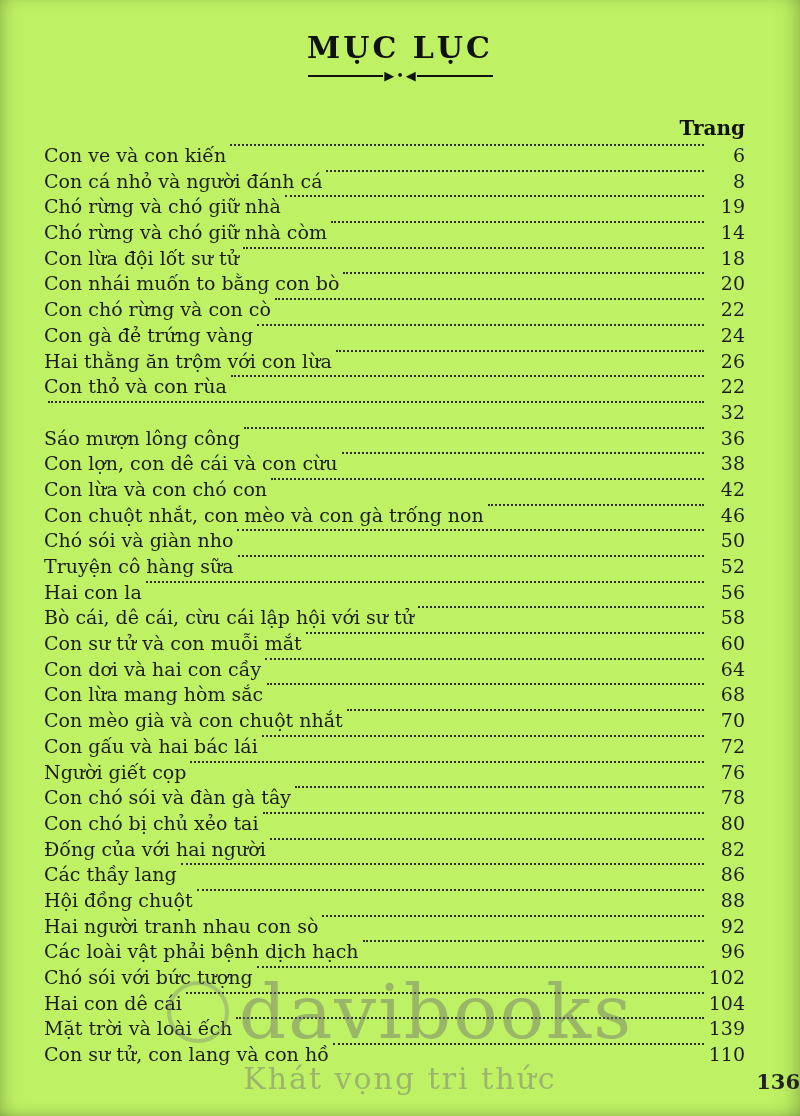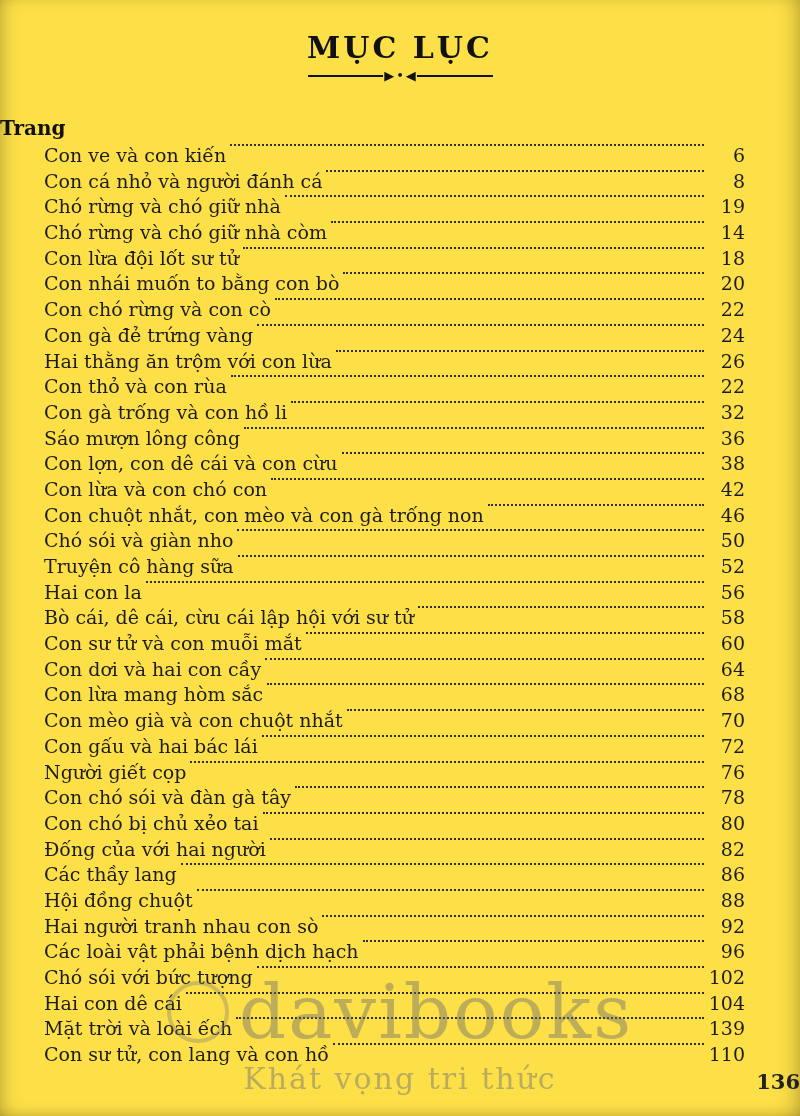--- a/index.html
+++ b/index.html
@@ -1,21 +1,21 @@
 <!DOCTYPE html>
 <html><head>
 <meta charset="utf-8">
 <style>
   html, body { margin: 0; padding: 0; background: #e9e9e9; }
   .page {
     position: relative;
     width: 800px;
     height: 1116px;
     margin: 0 auto;
-    background: #fde047;
+    background: #bef264;
     box-shadow: inset 12px 0 22px -14px rgba(0,0,0,0.35),
                 inset -14px 0 26px -16px rgba(0,0,0,0.38),
                 inset 0 -10px 18px -12px rgba(0,0,0,0.18);
     font-family: "DejaVu Serif", "Liberation Serif", serif;
     color: #1c1c1c;
     overflow: hidden;
   }
   .page-title {
     margin: 0;
     padding-top: 30px;
@@ -37,20 +37,21 @@
     height: 0;
     border-top: 2.5px solid #111;
   }
   .divider .orn {
     font-size: 13px;
     line-height: 1;
     color: #111;
     padding: 0 1px;
   }
   .trang-header {
+    text-align: right;
     font-weight: bold;
     font-size: 20px;
     padding: 34px 55px 4px 0;
     color: #111;
   }
   .toc {
     padding: 0 55px 0 44px;
   }
   .toc-row {
     display: flex;
@@ -183,21 +184,20 @@
         <span class="toc-title">Hai thằng ăn trộm với con lừa</span>
         <span class="leader"></span>
         <span class="toc-page">26</span>
       </div>
       <div class="toc-row">
         <span class="toc-title">Con thỏ và con rùa</span>
         <span class="leader"></span>
         <span class="toc-page">22</span>
       </div>
       <div class="toc-row">
-        <span class="toc-title">Con gà trống và con hồ li</span>
         <span class="leader"></span>
         <span class="toc-page">32</span>
       </div>
       <div class="toc-row">
         <span class="toc-title">Sáo mượn lông công</span>
         <span class="leader"></span>
         <span class="toc-page">36</span>
       </div>
       <div class="toc-row">
         <span class="toc-title">Con lợn, con dê cái và con cừu</span>

